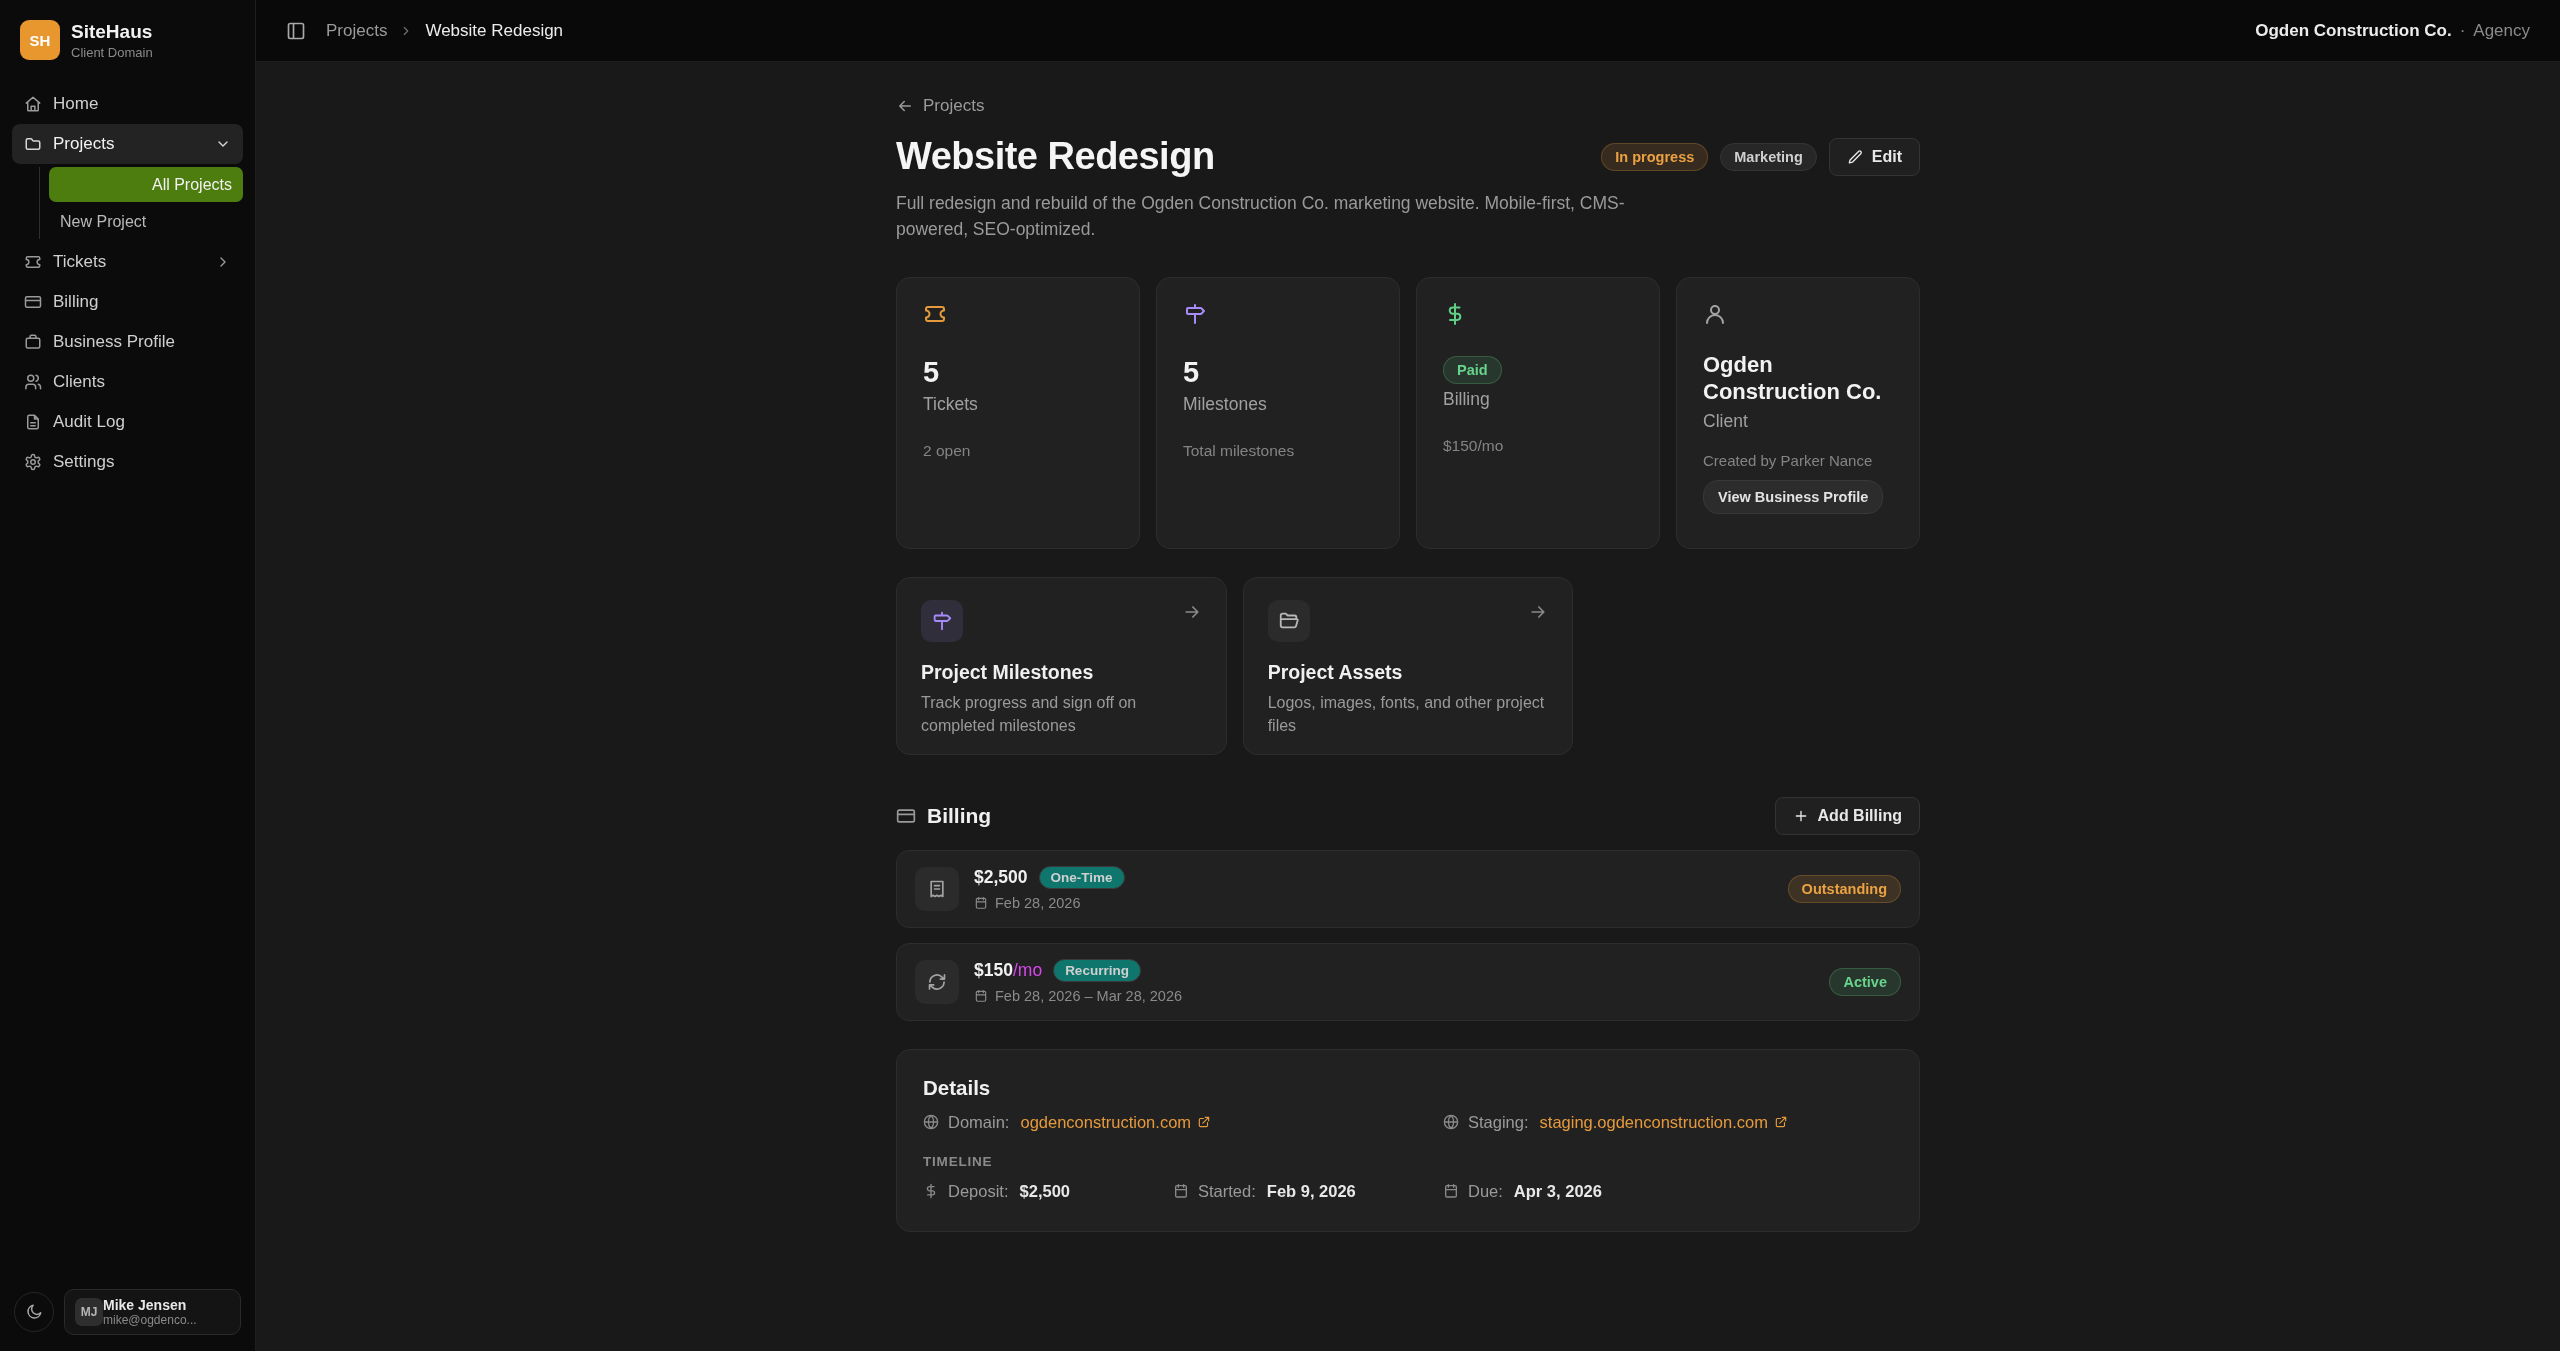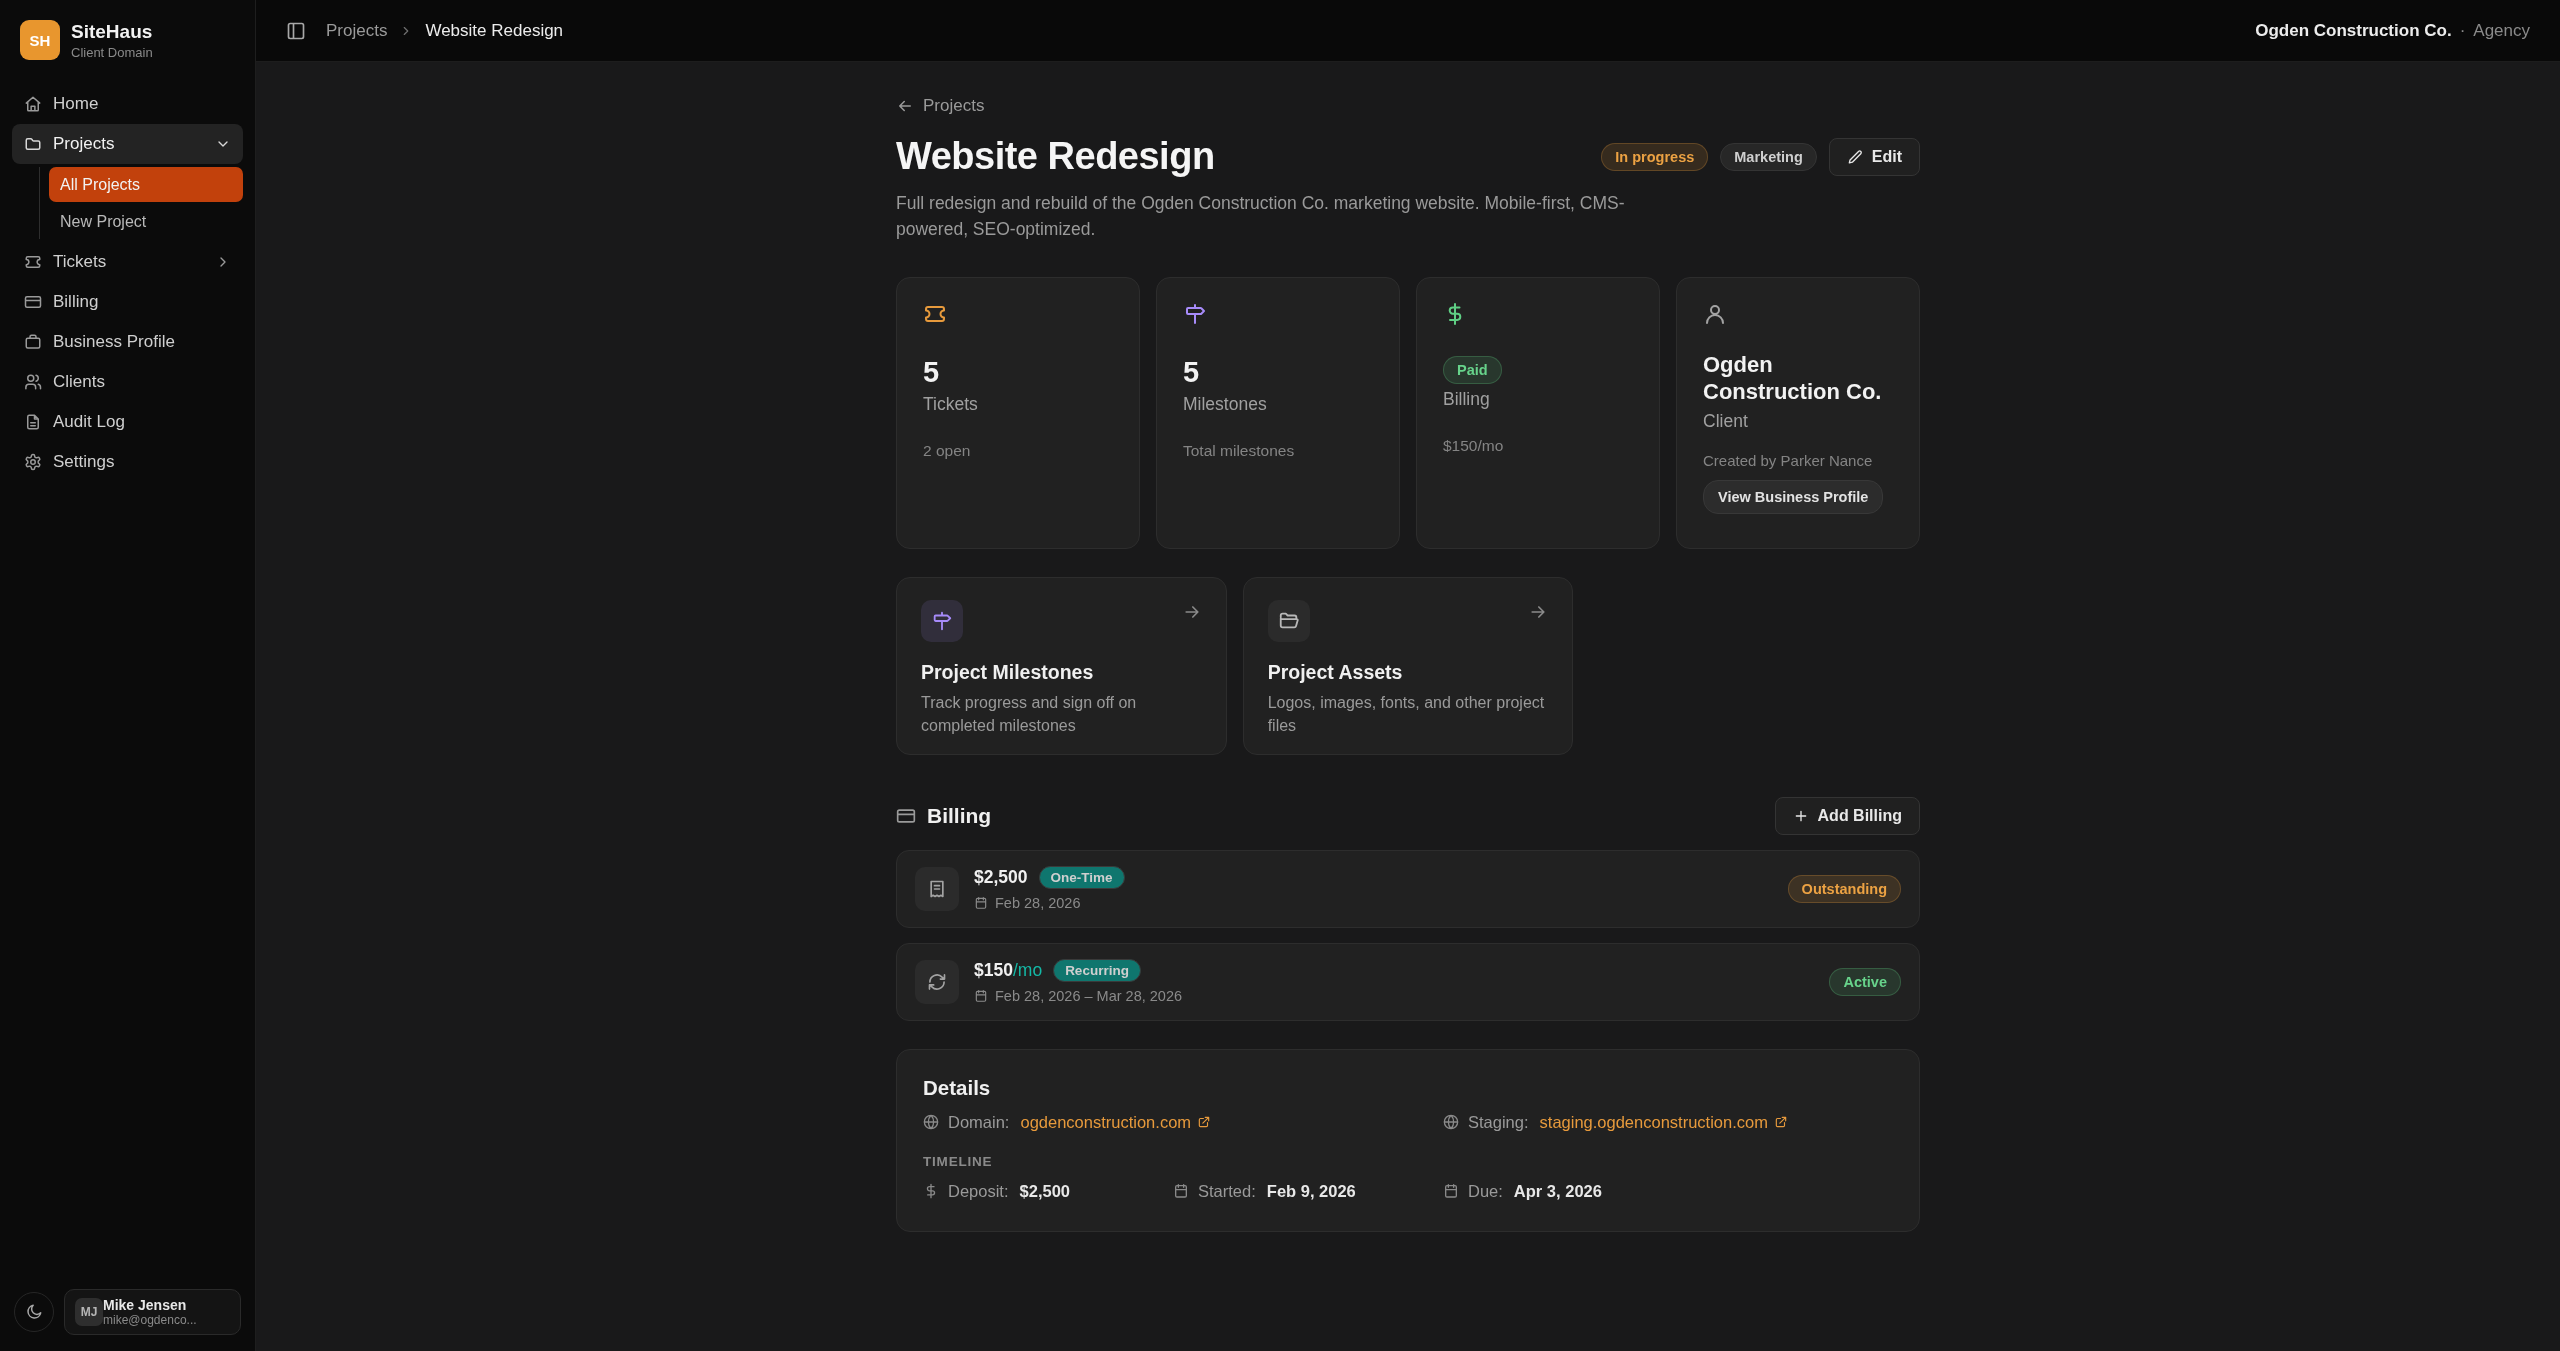--- a/index.html
+++ b/index.html
@@ -31,21 +31,21 @@
   .nav-item { display:flex; align-items:center; gap:11px; height:40px; padding:0 12px;
     border-radius:8px; color:#CFCFCF; font-size:17px; cursor:pointer; }
   .nav-item .ic { color:#9A9A9A; }
   .nav-item.active { background:#232323; color:#F2F2F2; }
   .nav-item.active .ic { color:#D8D8D8; }
   .nav-end { margin-left:auto; color:#8A8A8A; }
   .subnav { margin:3px 0 3px 27px; border-left:1px solid #2E2E2E; padding-left:9px;
     display:flex; flex-direction:column; gap:2px; }
   .subnav-item { display:flex; align-items:center; height:35px; padding:0 11px; border-radius:7px;
     font-size:16px; color:#B9B9B9; cursor:pointer; }
-  .subnav-item.active { background:#c2410c; color:#F2F2F2; }
+  .subnav-item.active { background:#4d7c0f; color:#F2F2F2;justify-content:flex-end; }
   .sidebar-footer { margin-top:auto; display:flex; align-items:center; gap:10px; padding:4px 2px 4px; }
   .theme-btn { width:40px; height:40px; border-radius:50%; background:transparent;
     border:1px solid #262626; color:#A8A8A8; display:flex; align-items:center; justify-content:center; cursor:pointer; }
   .user-card { flex:1; display:flex; align-items:center; gap:0; border:1px solid #2A2A2A;
     background:#141414; border-radius:10px; padding:7px 10px; cursor:pointer; min-width:0; }
   .avatar { width:28px; height:28px; flex:none; border-radius:7px; background:#2E2E2E; color:#B5B5B5;
     font-size:12px; font-weight:600; display:flex; align-items:center; justify-content:center; }
   .user-meta { min-width:0; }
   .user-name { font-size:14px; font-weight:600; color:#E8E8E8; white-space:nowrap; }
   .user-email { font-size:12px; color:#8A8A8A; white-space:nowrap; overflow:hidden; text-overflow:ellipsis; max-width:118px; }
@@ -110,21 +110,21 @@
   .sec-head { margin-top:42px; display:flex; align-items:center; }
   .sec-title { display:flex; align-items:center; gap:11px; font-size:21px; font-weight:700; color:#F0F0F0; }
   .sec-title .ic { color:#9A9A9A; }
   .sec-head .btn { margin-left:auto; }
   .bill-row { margin-top:15px; display:flex; align-items:center; padding:14px 18px; height:78px; cursor:pointer; border-radius:13px; }
   .bill-icon { width:44px; height:44px; flex:none; border-radius:10px; background:#2B2B2B; color:#A3A3A3;
     display:flex; align-items:center; justify-content:center; }
   .bill-main { margin-left:15px; }
   .bill-line1 { display:flex; align-items:center; gap:11px; }
   .bill-amount { font-size:17.5px; font-weight:700; color:#F0F0F0; }
-  .bill-suffix { color:#14b8a6; font-weight:400; }
+  .bill-suffix { color:#d946ef; font-weight:400; }
   .type-badge { background:#0f766e; border:1px solid #3A3A3A; color:#CFCFCF; border-radius:999px; padding:3px 11px; font-size:13.5px; font-weight:600; }
   .bill-line2 { margin-top:6px; display:flex; align-items:center; gap:7px; font-size:14.5px; color:#8A8A8A; }
   .bill-status { margin-left:auto; }
 
   
   .details-card { margin-top:28px; padding:26px 26px 30px; }
   .details-title { font-size:20.5px; font-weight:700; color:#F0F0F0; }
   .group-label { margin-top:22px; font-size:13.5px; font-weight:700; letter-spacing:0.8px; color:#8A8A8A; }
   .links-grid { margin-top:13px; display:grid; grid-template-columns:520px 1fr; }
   .tl-grid { margin-top:13px; display:grid; grid-template-columns:250px 270px 1fr;text-align:center; }

